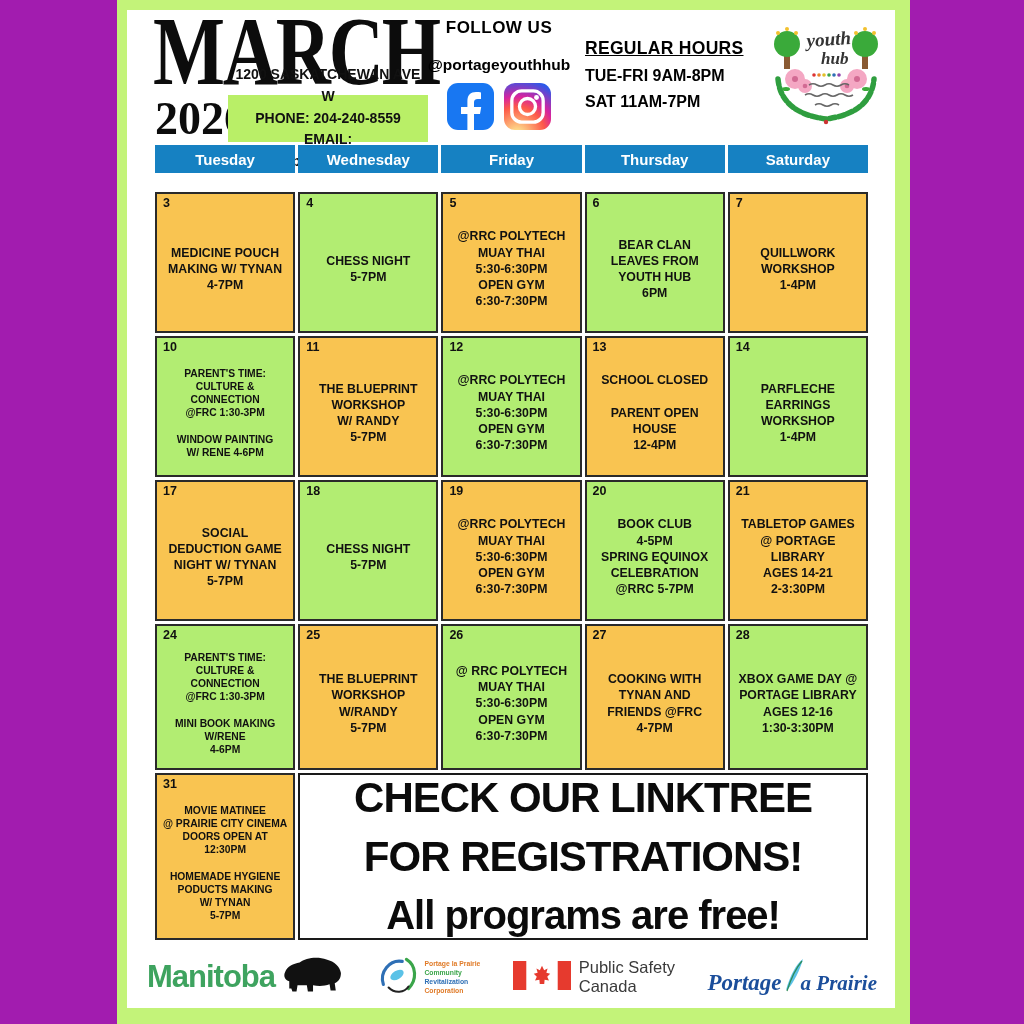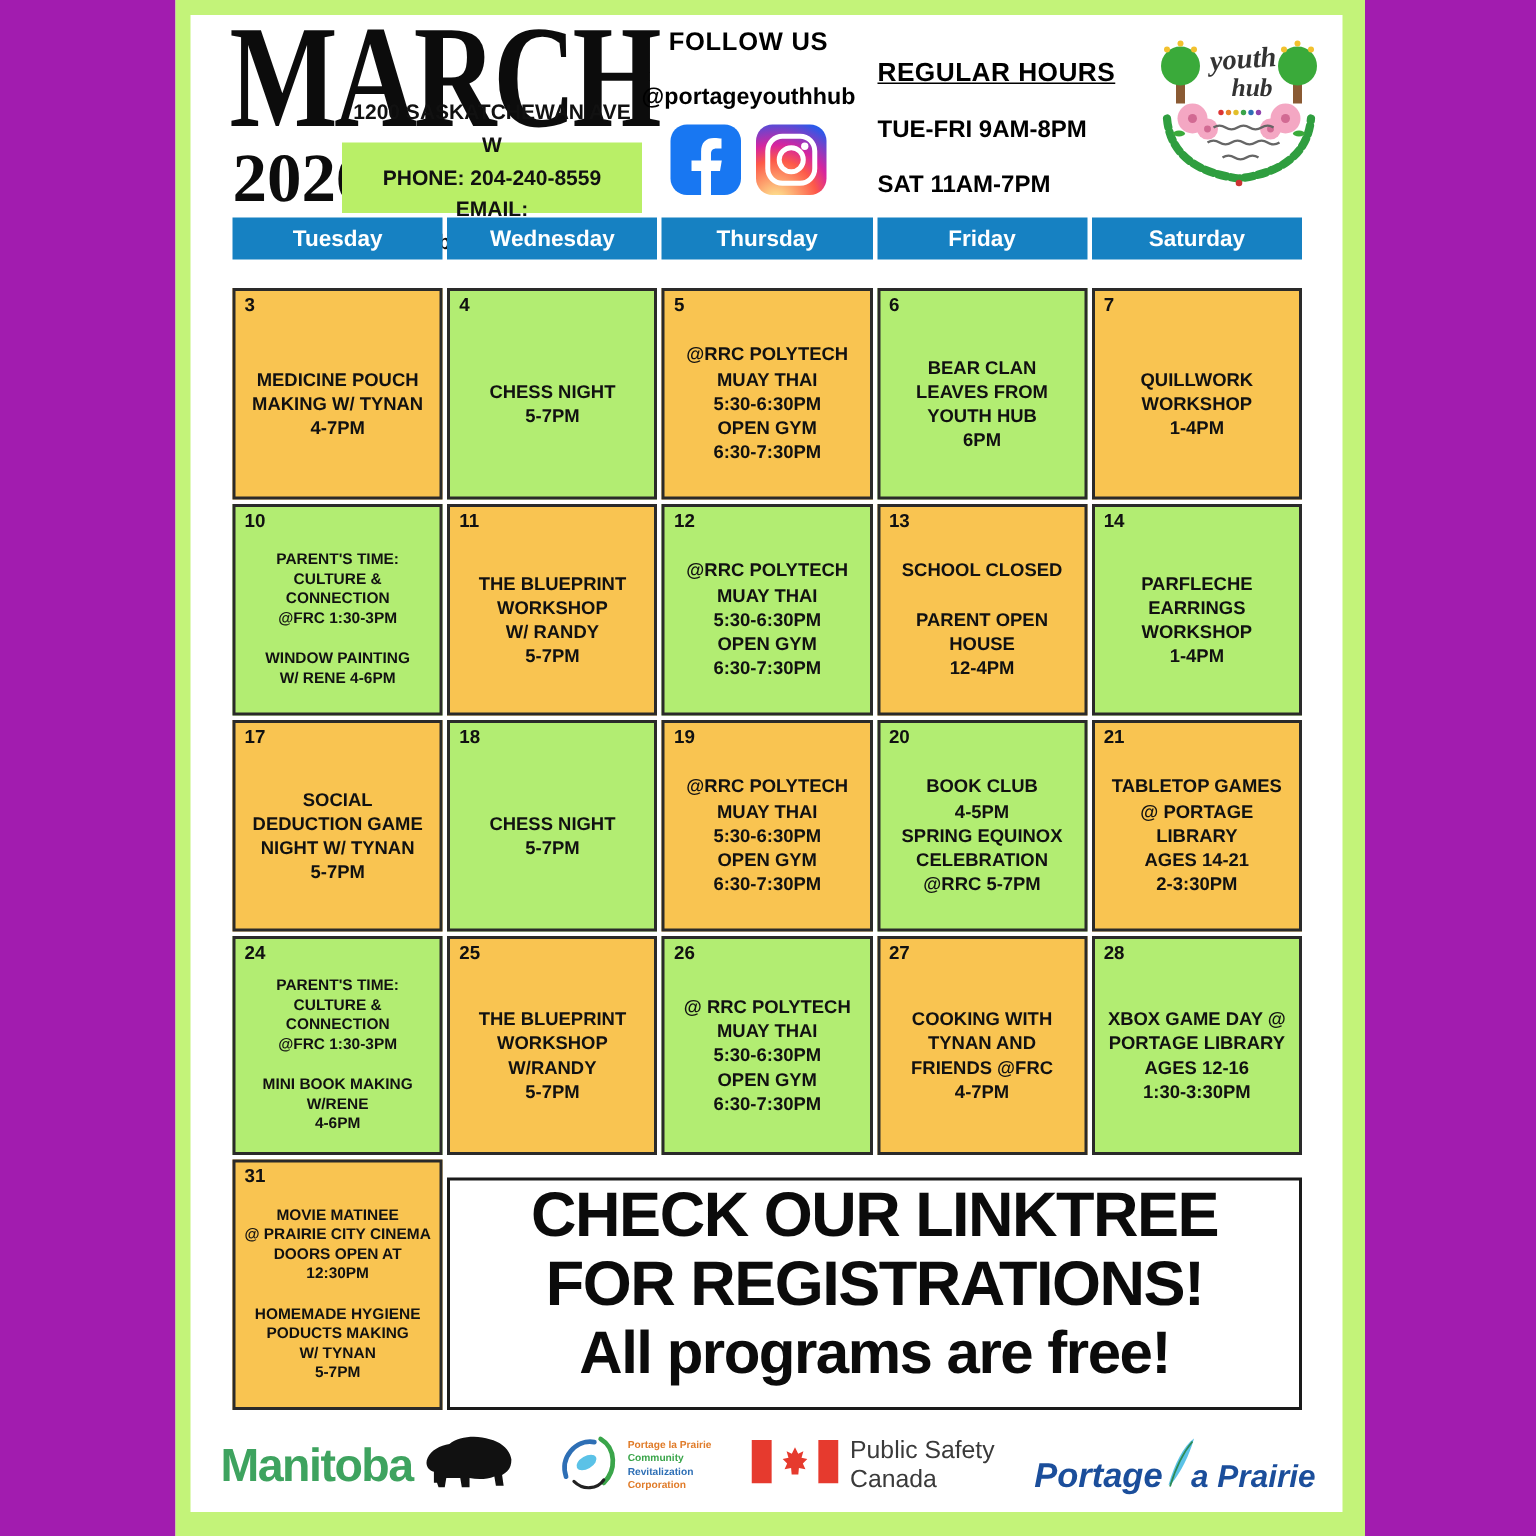--- a/index.html
+++ b/index.html
@@ -27,54 +27,54 @@
   .follow-title{font-size:17px; font-weight:700; letter-spacing:.5px;}
   .follow-handle{font-size:15.5px; font-weight:700; margin-top:18px;}
   .social-row{display:flex; justify-content:center; gap:10px; margin-top:9px;}
   .fb{width:47px; height:47px; border-radius:11px; background:var(--fb); display:flex; align-items:flex-end; justify-content:center;}
   .fb svg{display:block;}
   .ig{width:47px; height:47px; border-radius:11px;
       background:radial-gradient(circle at 28% 110%, #fdf497 0%, #fd5949 45%, #d6249f 62%, #285AEB 92%);
       display:flex; align-items:center; justify-content:center;}
   .hours{position:absolute; left:458px; top:28px; width:180px; text-align:left;}
   .hours-title{font-size:17.5px; font-weight:700; text-decoration:underline; letter-spacing:.3px;}
-  .hours-line{font-size:16px; font-weight:700; margin-top:19px;}
+  .hours-line{font-size:16px; font-weight:700; margin-top:8px;}
   .crest{position:absolute; left:638px; top:5px; width:122px; height:118px;}
 
   
   .dayrow{position:absolute; left:28px; top:135px; width:713px; height:28px;
           display:grid; grid-template-columns:repeat(5,1fr); gap:3px;}
   .dayrow .dh{background:var(--blue); color:#fff; font-weight:700; font-size:15px;
               display:flex; align-items:center; justify-content:center;}
   .grid{position:absolute; left:28px; top:182px; width:713px;
         display:grid; grid-template-columns:repeat(5,1fr);
         grid-template-rows:141px 141px 141px 146px 167px; gap:3px;}
   .cal-cell{position:relative; border:2px solid #2a2a2a; padding:17px 3px 4px;
             display:flex; flex-direction:column; justify-content:center;}
   .cal-cell.orange{background:var(--orange);}
   .cal-cell.green{background:var(--green);}
   .cal-date{position:absolute; top:2px; left:6px; font-size:12.5px; font-weight:700; color:#111;}
   .cal-body{font-size:12.3px; font-weight:700; text-align:center; line-height:1.32; color:#111;}
   .cal-cell.small .cal-body{font-size:10.3px; line-height:1.28;}
   .announce{grid-column:2/6; grid-row:5; background:#fff; border:2.5px solid #1a1a1a;
-            display:flex; flex-direction:column; align-items:center; justify-content:flex-start; gap:0;margin-top:12px;}
+            display:flex; flex-direction:column; align-items:center; justify-content:space-between; gap:0;}
   .ann-1,.ann-2{font-size:42px; font-weight:700; letter-spacing:-1px; line-height:1.1; color:#0b0b0b;}
   .ann-3{font-size:40px; font-weight:700; letter-spacing:-1px; line-height:1.15; color:#0b0b0b;}
 
   
   .footer{position:absolute; left:20px; top:936px; width:730px; height:62px;
           display:flex; align-items:center; justify-content:space-between;}
   .mb-wrap{display:flex; align-items:center; gap:6px;justify-content:center;}
   .mb-word{font-size:31px; font-weight:700; color:var(--mb); letter-spacing:-1px;}
   .pcrc{display:flex; align-items:center; gap:5px;}
   .pcrc-text{font-size:6.8px; font-weight:700; line-height:1.35;}
   .pcrc-text .l1{color:#e07b28;} .pcrc-text .l2{color:#3aa54a;} .pcrc-text .l3{color:#2e6fb5;} .pcrc-text .l4{color:#e07b28;}
   .psc{display:flex; align-items:center; gap:8px;}
   .psc-text{font-size:16.5px; color:#3a3a3a; line-height:1.15;}
-  .plp{display:flex; align-items:flex-end; color:var(--plp); font-family:Liberation Sans, sans-serif; font-style:italic; font-weight:700;}
+  .plp{display:flex; align-items:flex-end; color:var(--plp); font-family:Liberation Serif, serif; font-style:italic; font-weight:700;}
   .plp .w1{font-size:23px;} .plp .w2{font-size:21px; margin-left:-2px;}
   .plp svg{margin:0 -1px 0 2px;}
 </style>
 </head>
 <body>
 
 <div class="canvas">
   <div class="poster">
     <div class="content">
 
@@ -152,22 +152,22 @@
             <path d="M44,66 q4,-2.5 8,0 t8,0 t8,0 t8,0 t8,0" fill="none" stroke="#666" stroke-width="1.6"></path>
             <path d="M40,76 q4,-2.5 8,0 t8,0 t8,0 t8,0 t8,0 t8,0" fill="none" stroke="#666" stroke-width="1.6"></path>
             <path d="M50,86 q4,-2.5 8,0 t8,0 t8,0" fill="none" stroke="#666" stroke-width="1.6"></path>
           </svg>
         </div>
       </div>
 
       <div class="dayrow">
         <div class="dh">Tuesday</div>
         <div class="dh">Wednesday</div>
+        <div class="dh">Friday</div>
         <div class="dh">Thursday</div>
-        <div class="dh">Friday</div>
         <div class="dh">Saturday</div>
       </div>
 
       <div class="grid">
         <div class="cal-cell orange">
             <span class="cal-date">3</span>
             <div class="cal-body pre">MEDICINE POUCH
 MAKING W/ TYNAN
 4-7PM</div>
           </div>

